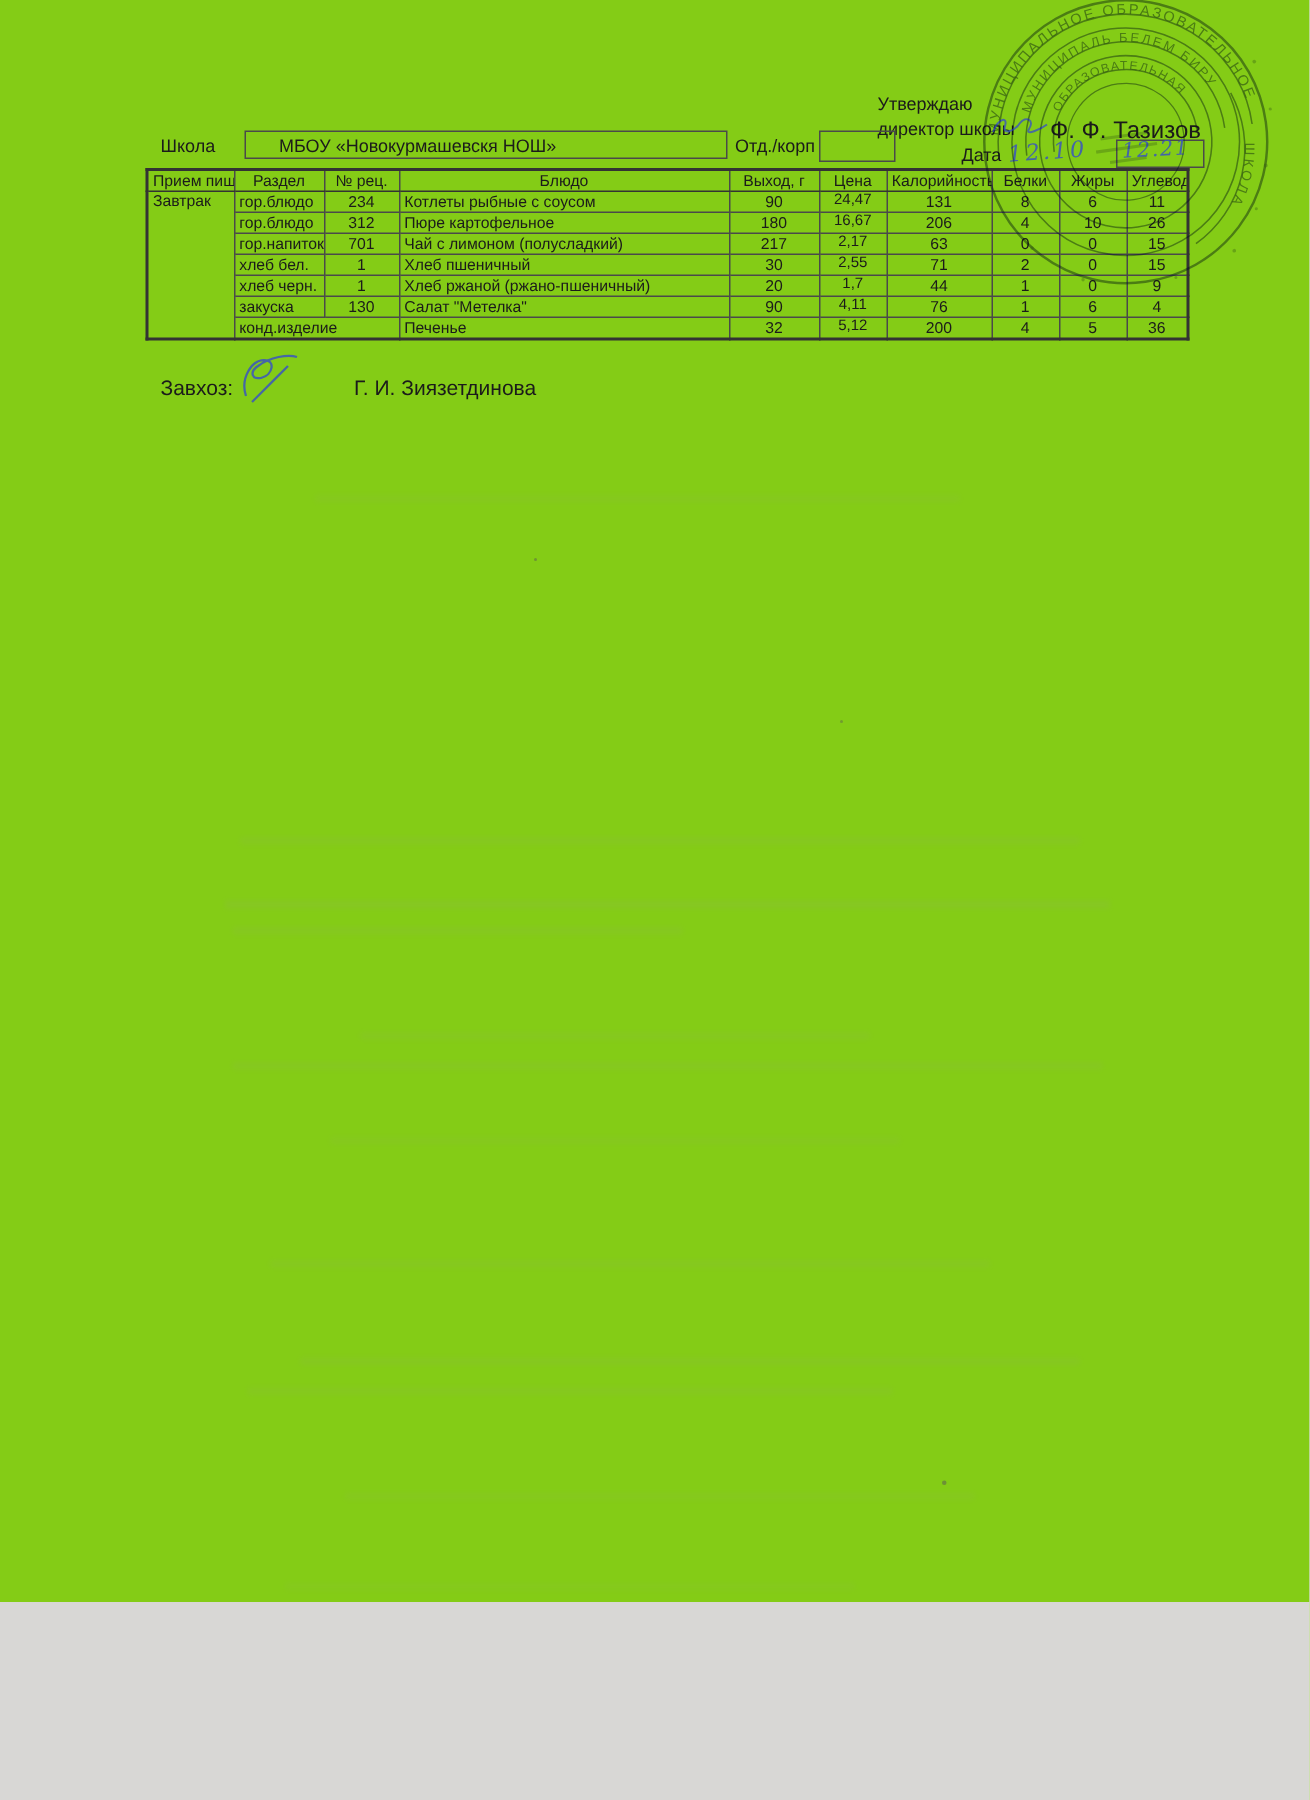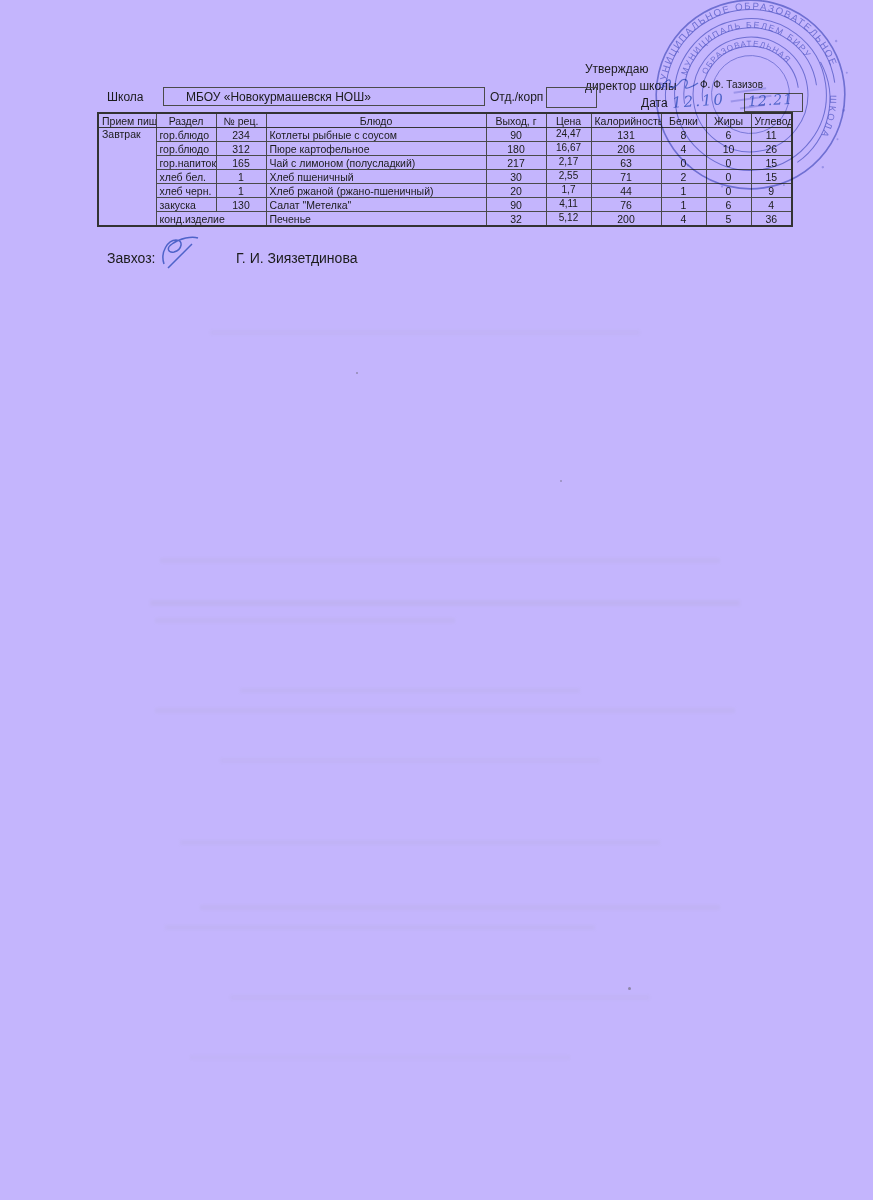--- a/index.html
+++ b/index.html
@@ -1,28 +1,28 @@
 <!DOCTYPE html>
 <html><head>
 <meta charset="utf-8">
 <style>
   html,body{margin:0;padding:0;background:#d8d7d5;}
   .page{
     position:relative;
-    width:873px;height:1200px;
-    background:#c4b5fd;
+    width:873px;height:1068px;
+    background:#84cc16;
     font-family:"Liberation Sans", sans-serif;
     color:#1b1b1b;
     overflow:hidden;
     margin:0 auto;
   }
   
   .approve{position:absolute;left:585px;top:60px;font-size:12px;line-height:18px;}
   .director-line{position:absolute;left:585px;top:79px;font-size:12px;white-space:nowrap;}
-  .director-name{position:absolute;left:700px;top:79px;font-size:10px;white-space:nowrap;}
+  .director-name{position:absolute;left:700px;top:79px;font-size:16px;white-space:nowrap;}
   .date-label{position:absolute;left:641px;top:96px;font-size:12px;}
   .hand{color:#3a55c0;font-style:italic;font-family:"DejaVu Serif",serif;}
   .date-hand{position:absolute;left:672px;top:92px;font-size:15px;transform:rotate(-4deg);opacity:.85;letter-spacing:2px;}
   .date-box{position:absolute;left:744px;top:93px;width:57px;height:17px;border:1px solid #4a4a4a;}
   .date-box-hand{position:absolute;left:748px;top:92px;font-size:14px;transform:rotate(-3deg);opacity:.85;letter-spacing:1px;}
 
   
   .school-label{position:absolute;left:107px;top:90px;font-size:12px;}
   .school-box{position:absolute;left:163px;top:87px;width:322px;height:19px;border:1px solid #4a4a4a;font-size:12px;line-height:19px;padding-left:22px;box-sizing:border-box;white-space:nowrap;}
   .dept-label{position:absolute;left:490px;top:90px;font-size:12px;}
@@ -136,21 +136,21 @@
         <td>Пюре картофельное</td>
         <td class="c">180</td>
         <td class="price">16,67</td>
         <td class="c">206</td>
         <td class="c">4</td>
         <td class="c">10</td>
         <td class="c">26</td>
       </tr>
       <tr>
         <td>гор.напиток</td>
-        <td class="c">165</td>
+        <td class="c">701</td>
         <td>Чай с лимоном (полусладкий)</td>
         <td class="c">217</td>
         <td class="price">2,17</td>
         <td class="c">63</td>
         <td class="c">0</td>
         <td class="c">0</td>
         <td class="c">15</td>
       </tr>
       <tr>
         <td>хлеб бел.</td>

